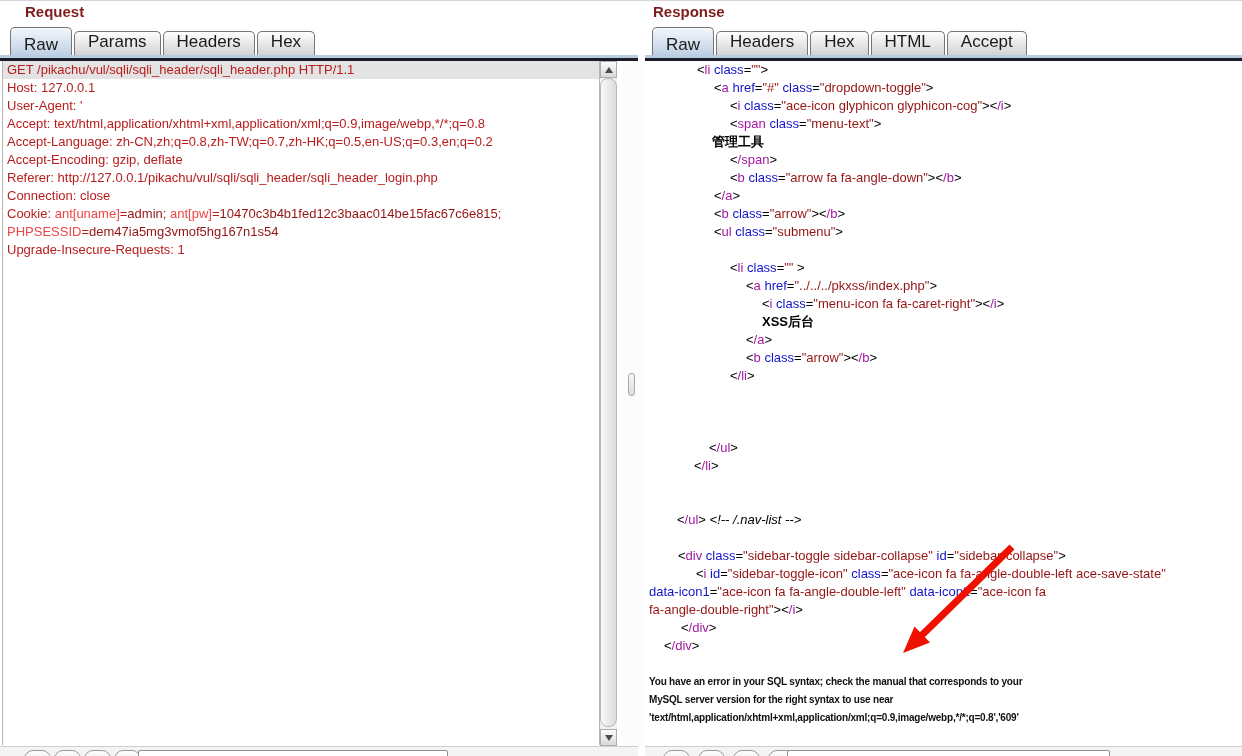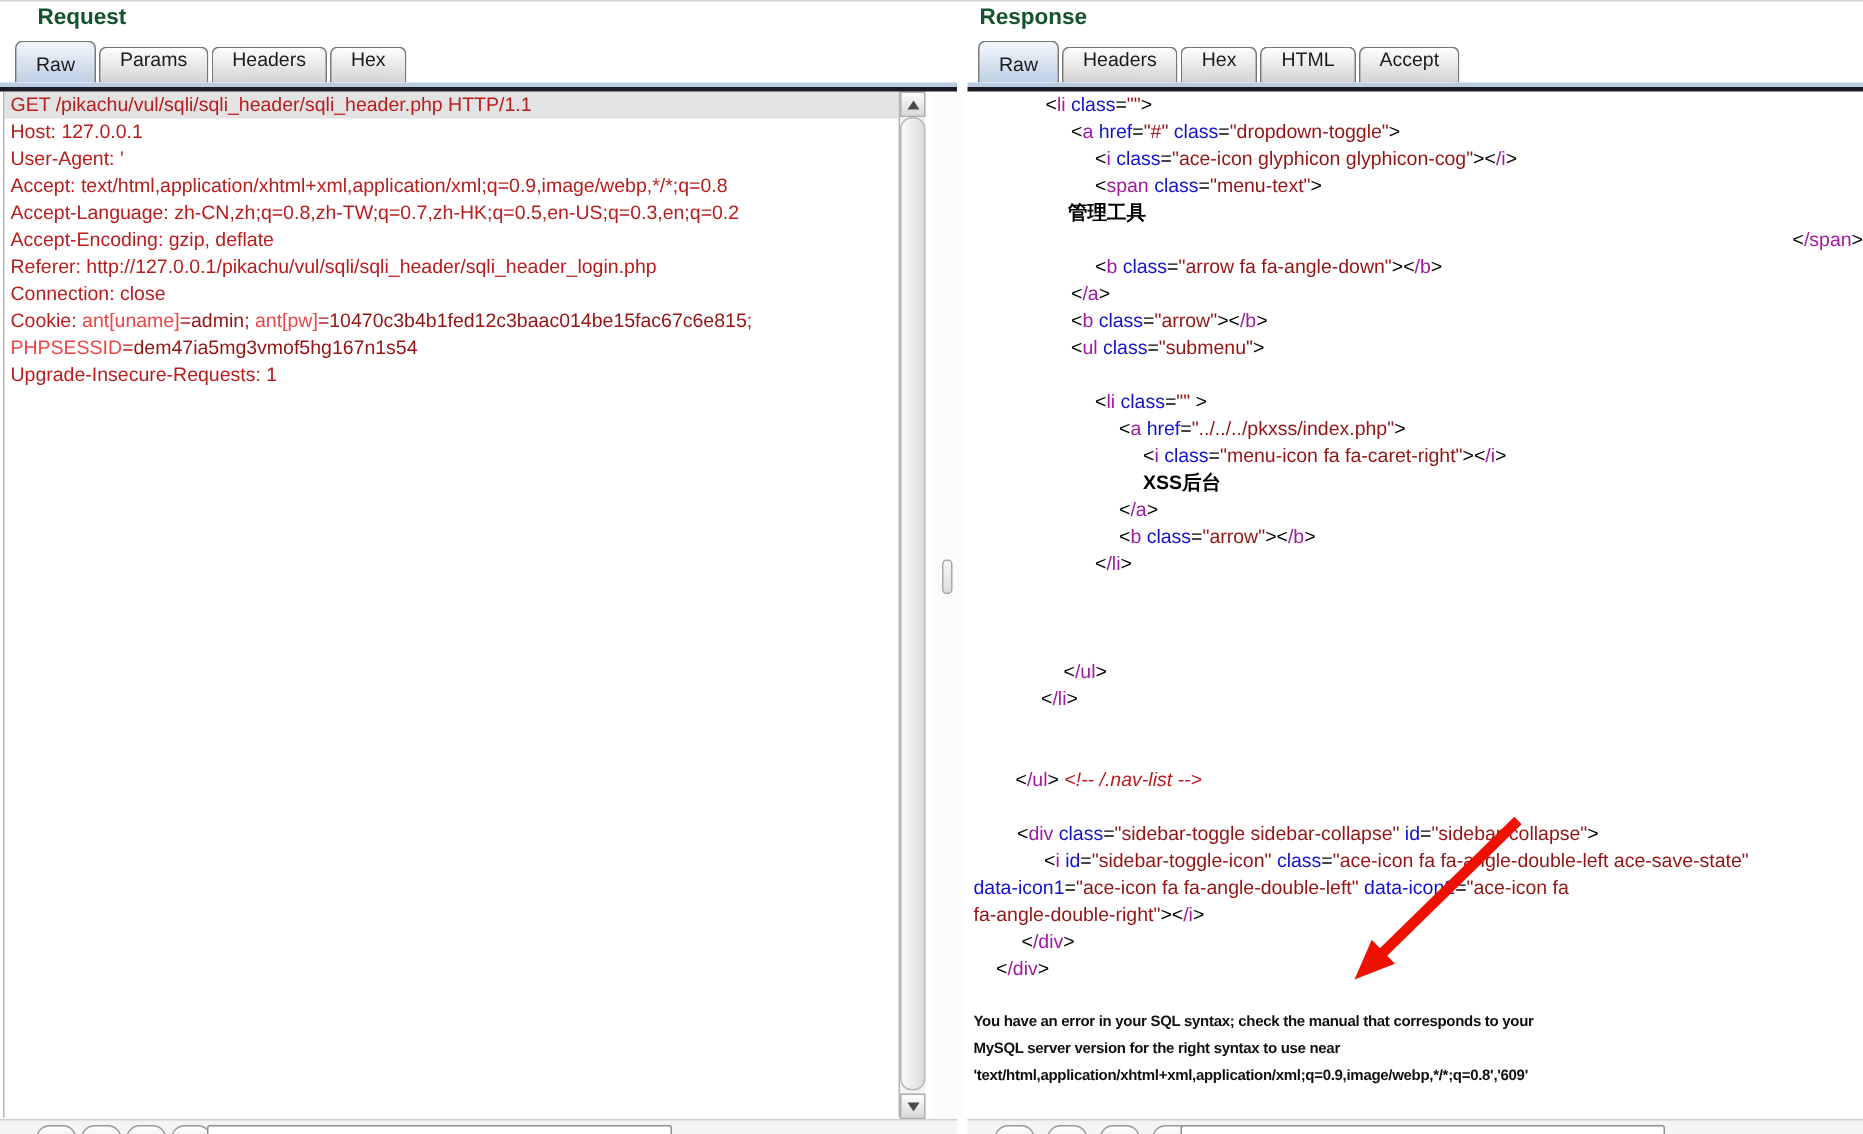--- a/index.html
+++ b/index.html
@@ -2,48 +2,48 @@
 <html><head>
 <meta charset="utf-8">
 <style>
   html,body{margin:0;padding:0}
   body{width:1242px;height:756px;overflow:hidden;background:#fff;position:relative;
        font-family:"Liberation Sans","DejaVu Sans",sans-serif;}
   #top-line{position:absolute;top:0;left:0;width:1242px;height:1px;background:#d4d4d4}
   .panel{position:absolute;top:0;height:756px}
   #left-panel{left:0;width:638px}
   #right-panel{left:645px;width:597px}
-  .panel-title{position:absolute;top:3px;font-weight:bold;font-size:15px;color:#14532d;white-space:pre}
+  .panel-title{position:absolute;top:3px;font-weight:bold;font-size:15px;color:#7f1d1d;white-space:pre}
   #left-panel .panel-title{left:25px}
   #right-panel .panel-title{left:8px}
 
   .tabbar{position:absolute;top:29px;height:26px;display:flex;align-items:flex-end;z-index:3}
   #left-panel .tabbar{left:10px}
   #right-panel .tabbar{left:7px}
   .tab{box-sizing:border-box;height:24px;padding:0 13px 3px;margin-right:2px;
        border:1px solid #767676;border-bottom:none;border-radius:5px 5px 0 0;
-       background:linear-gradient(#fefefe,#d3d3d3);font-size:13px;color:#1a1a1a;
+       background:linear-gradient(#fefefe,#d3d3d3);font-size:17px;color:#1a1a1a;
        white-space:pre;cursor:pointer}
   .tab.sel{height:28px;padding-top:7px;background:linear-gradient(#f3f7fb,#bed0e4);z-index:4}
   .tab-underline{position:absolute;left:0;top:55px;width:100%;height:6px;z-index:2}
   .tab-underline .blue{height:3px;background:#b9cce2}
   .tab-underline .dark{height:3px;background:#1b1b26}
 
   
   #req-editor{position:absolute;left:2px;top:61px;width:598px;height:684px;background:#fff;
               border-left:1px solid #b5b5b5;border-right:1px solid #b5b5b5;box-sizing:border-box;overflow:hidden}
   .rline{height:18px;line-height:18px;font-size:13px;white-space:pre;padding-left:4px;color:#000}
   .rline.hl{background:#e3e3e3}
   .sh{color:#b91c1c}.sn{color:#ef4444}.sv{color:#941414}
 
   
   #resp-editor{position:absolute;left:2px;top:61px;width:595px;height:685px;background:#fff;overflow:hidden}
   .cline{height:18px;line-height:18px;font-size:13px;white-space:pre}
   .c-p{color:#000}.c-t{color:#a219a2}.c-a{color:#1212cc}.c-v{color:#941414}
-  .c-b{color:#000;font-weight:bold}.c-c{color:#b91c1c;font-style:italic}
+  .c-b{color:#000;font-weight:bold}.c-c{color:#000000;font-style:italic}
   .eline{height:18px;line-height:18px;font-size:10px;font-weight:bold;color:#101010;
          white-space:pre;padding-left:2px;letter-spacing:-0.2px}
 
   
   #req-scroll{position:absolute;left:600px;top:61px;width:17px;height:685px;background:#f2f2f2}
   .sbtn{position:absolute;left:0;width:17px;height:17px;box-sizing:border-box;
         background:linear-gradient(#fdfdfd,#d8d8d8);border:1px solid #aeaeae;
         display:flex;align-items:center;justify-content:center;cursor:pointer}
   #req-scroll-up{top:0}
   #req-scroll-down{bottom:0}
@@ -125,21 +125,21 @@
   <div class="tab-underline">
     <div class="blue"></div>
     <div class="dark"></div>
   </div>
   <div id="resp-editor">
       <div class="cline" style="padding-left: 50px;"><span class="c-p">&lt;</span><span class="c-t">li</span><span class="c-p"> </span><span class="c-a">class</span><span class="c-p">=</span><span class="c-v">""</span><span class="c-p">&gt;</span></div>
       <div class="cline" style="padding-left: 67px;"><span class="c-p">&lt;</span><span class="c-t">a</span><span class="c-p"> </span><span class="c-a">href</span><span class="c-p">=</span><span class="c-v">"#"</span><span class="c-p"> </span><span class="c-a">class</span><span class="c-p">=</span><span class="c-v">"dropdown-toggle"</span><span class="c-p">&gt;</span></div>
       <div class="cline" style="padding-left: 83px;"><span class="c-p">&lt;</span><span class="c-t">i</span><span class="c-p"> </span><span class="c-a">class</span><span class="c-p">=</span><span class="c-v">"ace-icon glyphicon glyphicon-cog"</span><span class="c-p">&gt;&lt;</span><span class="c-t">/i</span><span class="c-p">&gt;</span></div>
       <div class="cline" style="padding-left: 83px;"><span class="c-p">&lt;</span><span class="c-t">span</span><span class="c-p"> </span><span class="c-a">class</span><span class="c-p">=</span><span class="c-v">"menu-text"</span><span class="c-p">&gt;</span></div>
       <div class="cline" style="padding-left: 65px;"><span class="c-b">管理工具</span></div>
-      <div class="cline" style="padding-left: 83px; text-align: right;"><span class="c-p">&lt;</span><span class="c-t">/span</span><span class="c-p">&gt;</span></div>
+      <div class="cline" style="padding-left: 83px;"><span class="c-p">&lt;</span><span class="c-t">/span</span><span class="c-p">&gt;</span></div>
       <div class="cline" style="padding-left: 83px;"><span class="c-p">&lt;</span><span class="c-t">b</span><span class="c-p"> </span><span class="c-a">class</span><span class="c-p">=</span><span class="c-v">"arrow fa fa-angle-down"</span><span class="c-p">&gt;&lt;</span><span class="c-t">/b</span><span class="c-p">&gt;</span></div>
       <div class="cline" style="padding-left: 67px;"><span class="c-p">&lt;</span><span class="c-t">/a</span><span class="c-p">&gt;</span></div>
       <div class="cline" style="padding-left: 67px;"><span class="c-p">&lt;</span><span class="c-t">b</span><span class="c-p"> </span><span class="c-a">class</span><span class="c-p">=</span><span class="c-v">"arrow"</span><span class="c-p">&gt;&lt;</span><span class="c-t">/b</span><span class="c-p">&gt;</span></div>
       <div class="cline" style="padding-left: 67px;"><span class="c-p">&lt;</span><span class="c-t">ul</span><span class="c-p"> </span><span class="c-a">class</span><span class="c-p">=</span><span class="c-v">"submenu"</span><span class="c-p">&gt;</span></div>
       <div class="cline" style="padding-left: 2px;"></div>
       <div class="cline" style="padding-left: 83px;"><span class="c-p">&lt;</span><span class="c-t">li</span><span class="c-p"> </span><span class="c-a">class</span><span class="c-p">=</span><span class="c-v">""</span><span class="c-p"> &gt;</span></div>
       <div class="cline" style="padding-left: 99px;"><span class="c-p">&lt;</span><span class="c-t">a</span><span class="c-p"> </span><span class="c-a">href</span><span class="c-p">=</span><span class="c-v">"../../../pkxss/index.php"</span><span class="c-p">&gt;</span></div>
       <div class="cline" style="padding-left: 115px;"><span class="c-p">&lt;</span><span class="c-t">i</span><span class="c-p"> </span><span class="c-a">class</span><span class="c-p">=</span><span class="c-v">"menu-icon fa fa-caret-right"</span><span class="c-p">&gt;&lt;</span><span class="c-t">/i</span><span class="c-p">&gt;</span></div>
       <div class="cline" style="padding-left: 115px;"><span class="c-b">XSS后台</span></div>
       <div class="cline" style="padding-left: 99px;"><span class="c-p">&lt;</span><span class="c-t">/a</span><span class="c-p">&gt;</span></div>

